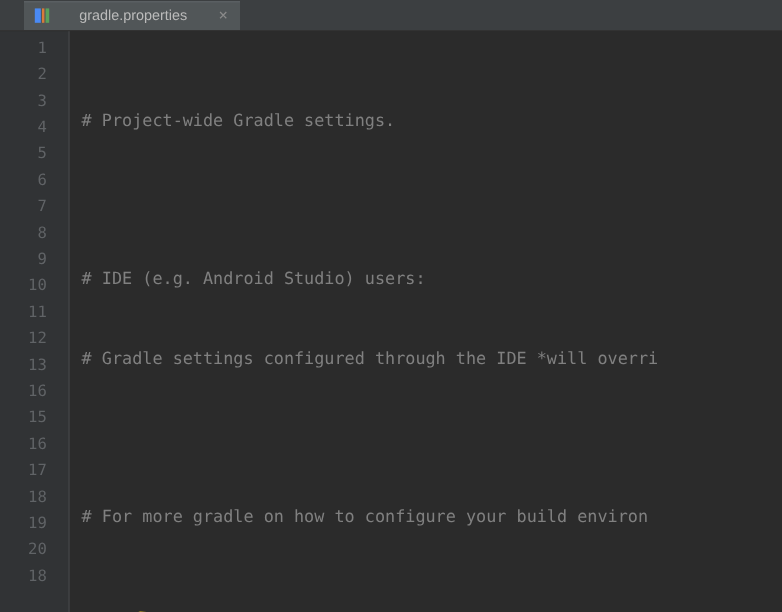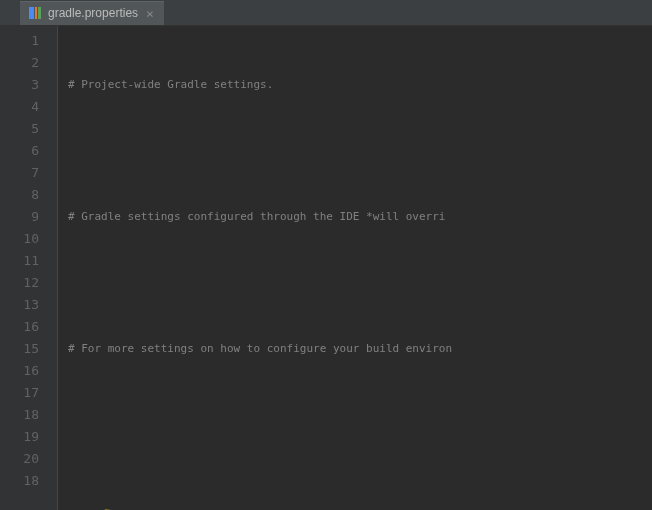--- a/index.html
+++ b/index.html
@@ -19,21 +19,21 @@
       align-items: center;
       border-bottom: 1px solid #323232;
       padding-left: 20px;
     }
     .tab {
       background: #515658;
       height: 24px;
       display: flex;
       align-items: center;
       padding: 0 8px;
-      gap: 6px;
+      gap: 24px;
       border-top: 1px solid #5e6366;
     }
     .tab-icon {
       width: 14px;
       height: 14px;
       display: flex;
       align-items: center;
       justify-content: center;
     }
     .tab-label {
@@ -60,24 +60,24 @@
       padding-top: 4px;
       color: #606366;
       font-size: 13px;
       line-height: 22px;
       user-select: none;
       border-right: 1px solid #444648;
     }
     .gutter div { height: 22px; }
     .code {
       flex: 1;
-      padding-top: 4px;
+      padding-top: 20px;
       padding-left: 10px;
       line-height: 22px;
-      font-size: 11px;
+      font-size: 14px;
       white-space: pre;
       overflow: hidden;
       position: relative;
     }
     .line { height: 22px; }
     .comment { color: #808080; }
     .highlight-underline {
       position: absolute;
       left: 6px;
       top: 460px;
@@ -124,23 +124,24 @@
     <div>16</div>
     <div>17</div>
     <div>18</div>
     <div>19</div>
     <div>20</div>
     <div>18</div>
   </div>
   <div class="code">
     <div class="line"><span class="comment"># Project-wide Gradle settings.</span></div>
     <div class="line"><span></span></div>
+    <div class="line"><span class="comment"># IDE (e.g. Android Studio) users:</span></div>
     <div class="line"><span class="comment"># Gradle settings configured through the IDE *will overri</span></div>
     <div class="line"><span></span></div>
-    <div class="line"><span class="comment"># For more settings on how to configure your build environ</span></div>
+    <div class="line"><span class="comment"># For more gradle on how to configure your build environ</span></div>
     
     
     
     
     
     
     
     
     
     

